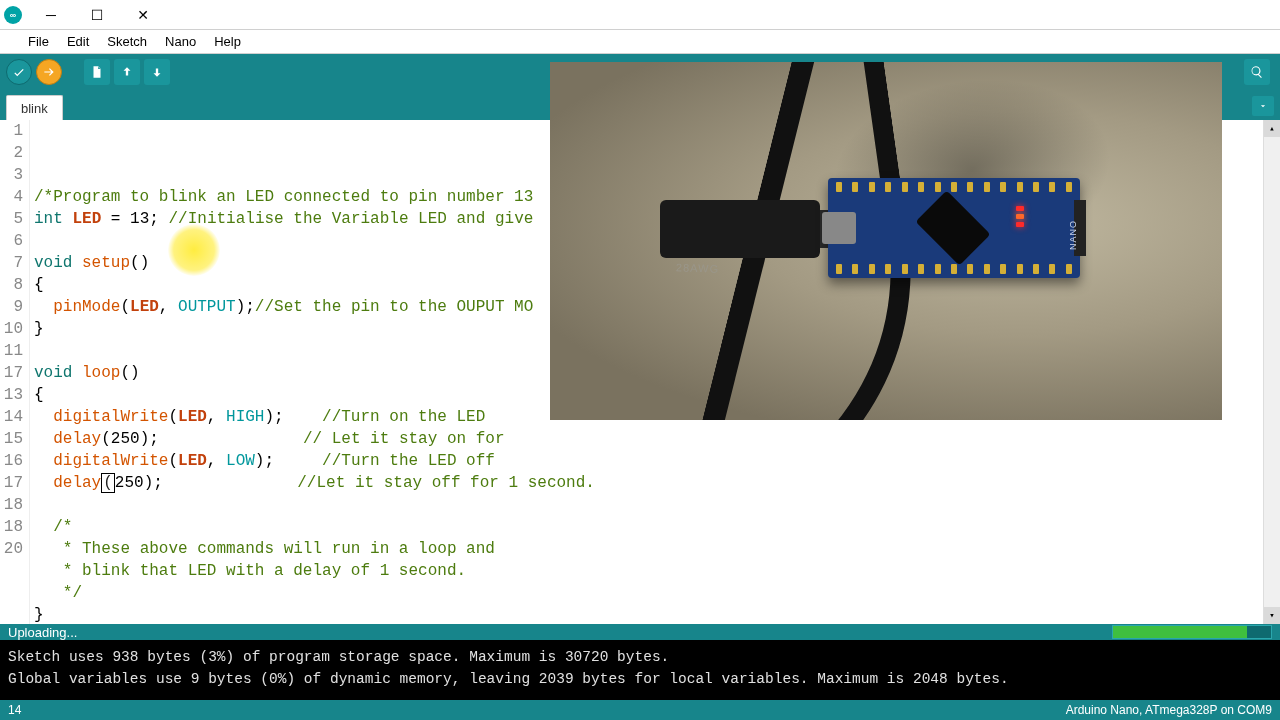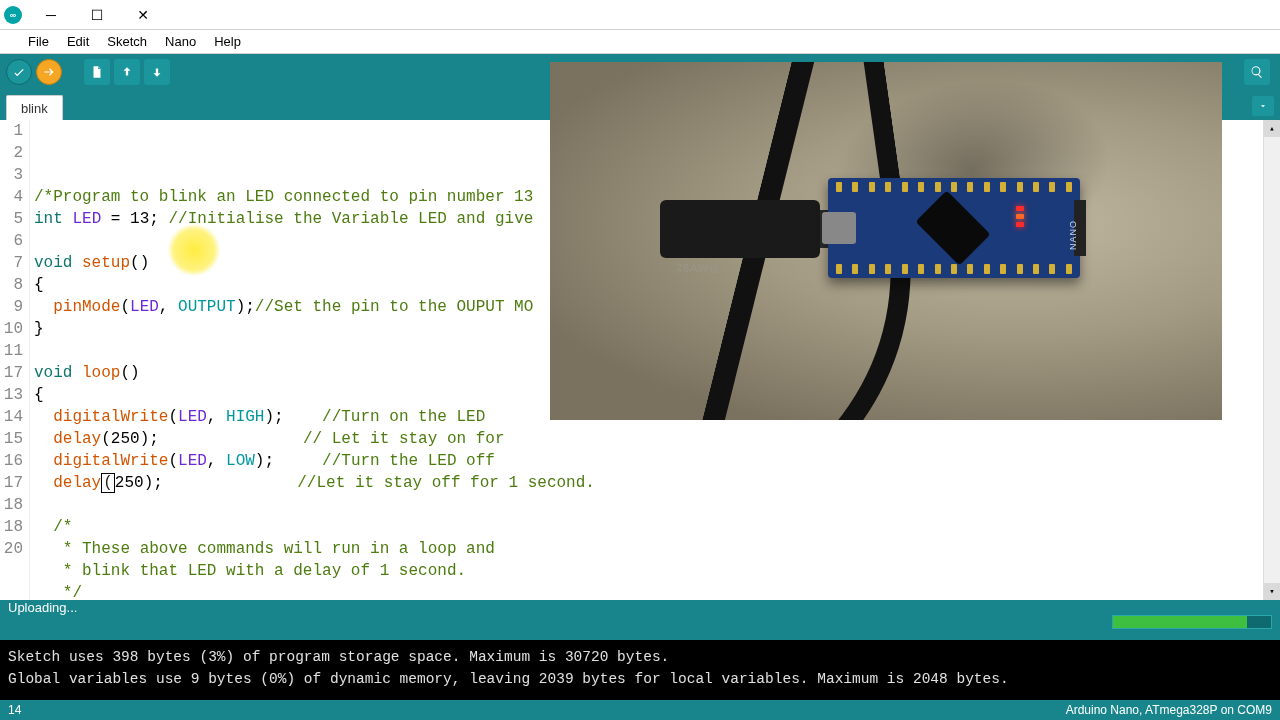--- a/index.html
+++ b/index.html
@@ -34,21 +34,21 @@
   .tabstrip .dropdown svg { width: 10px; height: 10px; fill: #fff; }
 
   
   .editor { flex: 1; display: flex; background: #fff; font-family: "Courier New", monospace; font-size: 16px; line-height: 22px; overflow: hidden; position: relative; }
   .gutter { width: 30px; text-align: right; padding-right: 6px; color: #888; border-right: 1px solid #eee; user-select: none; }
   .gutter .ln { height: 22px; }
   .code { flex: 1; padding-left: 4px; white-space: pre; position: relative; overflow: hidden; }
   .code .line { height: 22px; color: #222; }
   .c-kw   { color: #0f766e; }
   .c-const{ color: #00979c; }   
-  .c-id   { color: #6d28d9; }
+  .c-id   { color: #c2410c; font-weight: bold; }
   .c-num  { color: #000; }
   .c-fn   { color: #d35400; }   
   .c-cmt  { color: #4d7c0f; }
   .c-op   { color: #000; }
   .highlight-yellow { position: absolute; width: 52px; height: 52px; border-radius: 50%; background: radial-gradient(circle, rgba(255,230,0,0.75) 0%, rgba(255,230,0,0.5) 55%, rgba(255,230,0,0) 72%); pointer-events: none; }
   .caret-box { border: 1px solid #000; padding: 0 1px; }
 
   .vscroll { width: 17px; background: #f0f0f0; border-left: 1px solid #ddd; position: relative; }
   .vscroll .thumb-up { position: absolute; top: 0; left: 0; right: 0; height: 17px; background: #dadada; display:flex; align-items:center; justify-content:center; font-size:9px; }
   .vscroll .thumb-dn { position: absolute; bottom: 0; left: 0; right: 0; height: 17px; background: #dadada; display:flex; align-items:center; justify-content:center; font-size:9px;}
@@ -70,21 +70,21 @@
   .photo .board .usb-sock { position:absolute; left: -6px; top: 34px; width: 34px; height: 32px; background: #888; border-radius: 3px; }
   .photo .board .led { position:absolute; width: 8px; height: 5px; border-radius: 1px; box-shadow: 0 0 6px currentColor; }
   .photo .board .led.tx  { right: 56px; top: 28px; background:#ff2a2a; color:#ff2a2a; }
   .photo .board .led.rx  { right: 56px; top: 36px; background:#ff6a2a; color:#ff6a2a; }
   .photo .board .led.pow { right: 56px; top: 44px; background:#ff2a2a; color:#ff2a2a; }
   .photo .board .hdr { position:absolute; right: -6px; top: 22px; width: 12px; height: 56px; background: #222; }
   .photo .board .nano-label { position:absolute; right: 12px; top: 42px; font-size: 9px; color:#cfd8ea; transform: rotate(-90deg); transform-origin: right top; letter-spacing:1px; }
   .photo .usb-text { position:absolute; left: 126px; top: 200px; font-size: 11px; color:#9a968a; letter-spacing:1px; transform: rotate(2deg); }
 
   
-  .status-teal { height: 40px; background: #17858b; display: flex; align-items: flex-start; padding: 0 8px; color: #fff; font-size: 13px; flex-direction: column; }
+  .status-teal { height: 16px; background: #17858b; display: flex; align-items: center; padding: 0 8px; color: #fff; font-size: 13px; }
   .status-teal .progress { margin-left: auto; width: 160px; height: 14px; border: 1px solid #2aa7ad; background: #0e6a6f; position: relative; }
   .status-teal .progress .fill { position:absolute; left:0; top:0; bottom:0; width: 85%; background: #3fbf3f; }
 
   
   .console { height: 60px; background: #000; color: #e0e0e0; font-family: "Courier New", monospace; font-size: 14.5px; padding: 6px 8px; line-height: 22px; white-space: pre; overflow: hidden; }
 
   
   .bottom { height: 20px; background: #17858b; color: #fff; font-size: 12px; display: flex; align-items: center; padding: 0 8px; }
   .bottom .right { margin-left: auto; }
 </style>
@@ -237,19 +237,19 @@
   </div>
 </div>
 
 <div class="status-teal">
   <span>Uploading...</span>
   <div class="progress">
     <div class="fill" id="prog-fill" style="width: 85%;"></div>
   </div>
 </div>
 
-<div class="console"><span>Sketch uses 398 bytes (3%) of program storage space. Maximum is 30720 bytes.</span>
+<div class="console"><span>Sketch uses 938 bytes (3%) of program storage space. Maximum is 30720 bytes.</span>
 <span>Global variables use 9 bytes (0%) of dynamic memory, leaving 2039 bytes for local variables. Maximum is 2048 bytes.</span></div>
 
 <div class="bottom">
   <span>14</span>
   <span class="right">Arduino Nano, ATmega328P on COM9</span>
 </div>
 
 </body></html>

